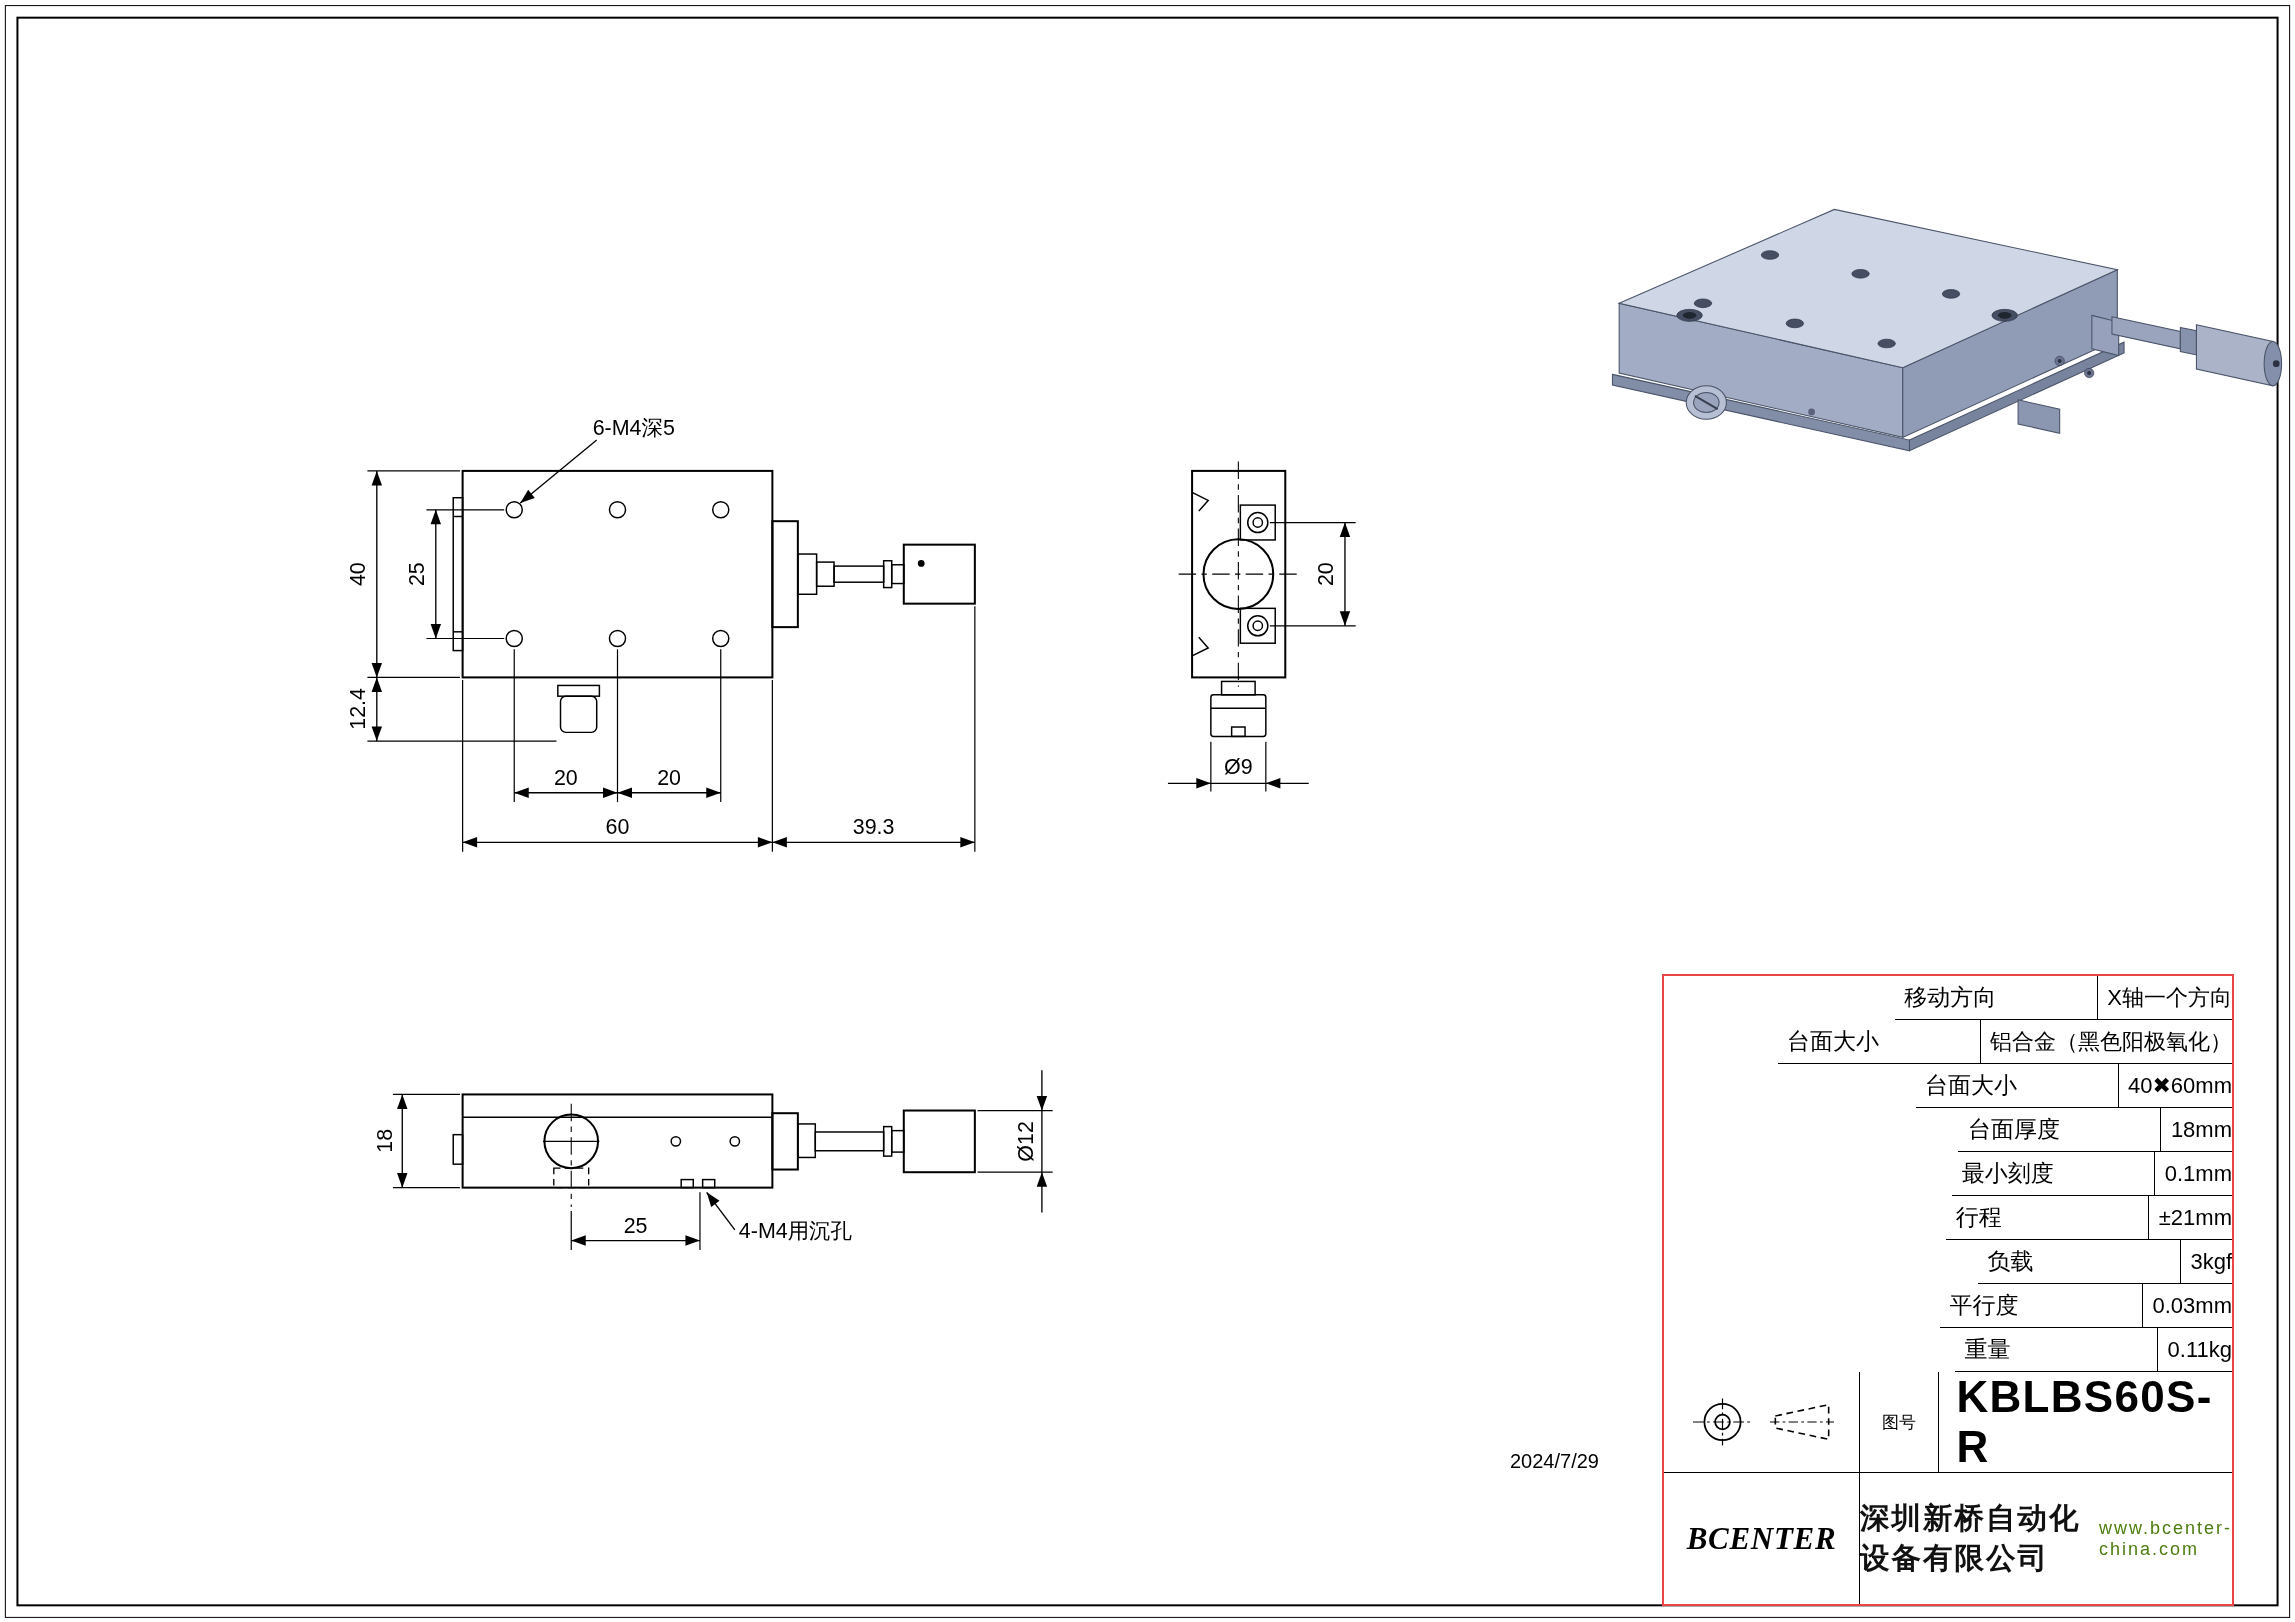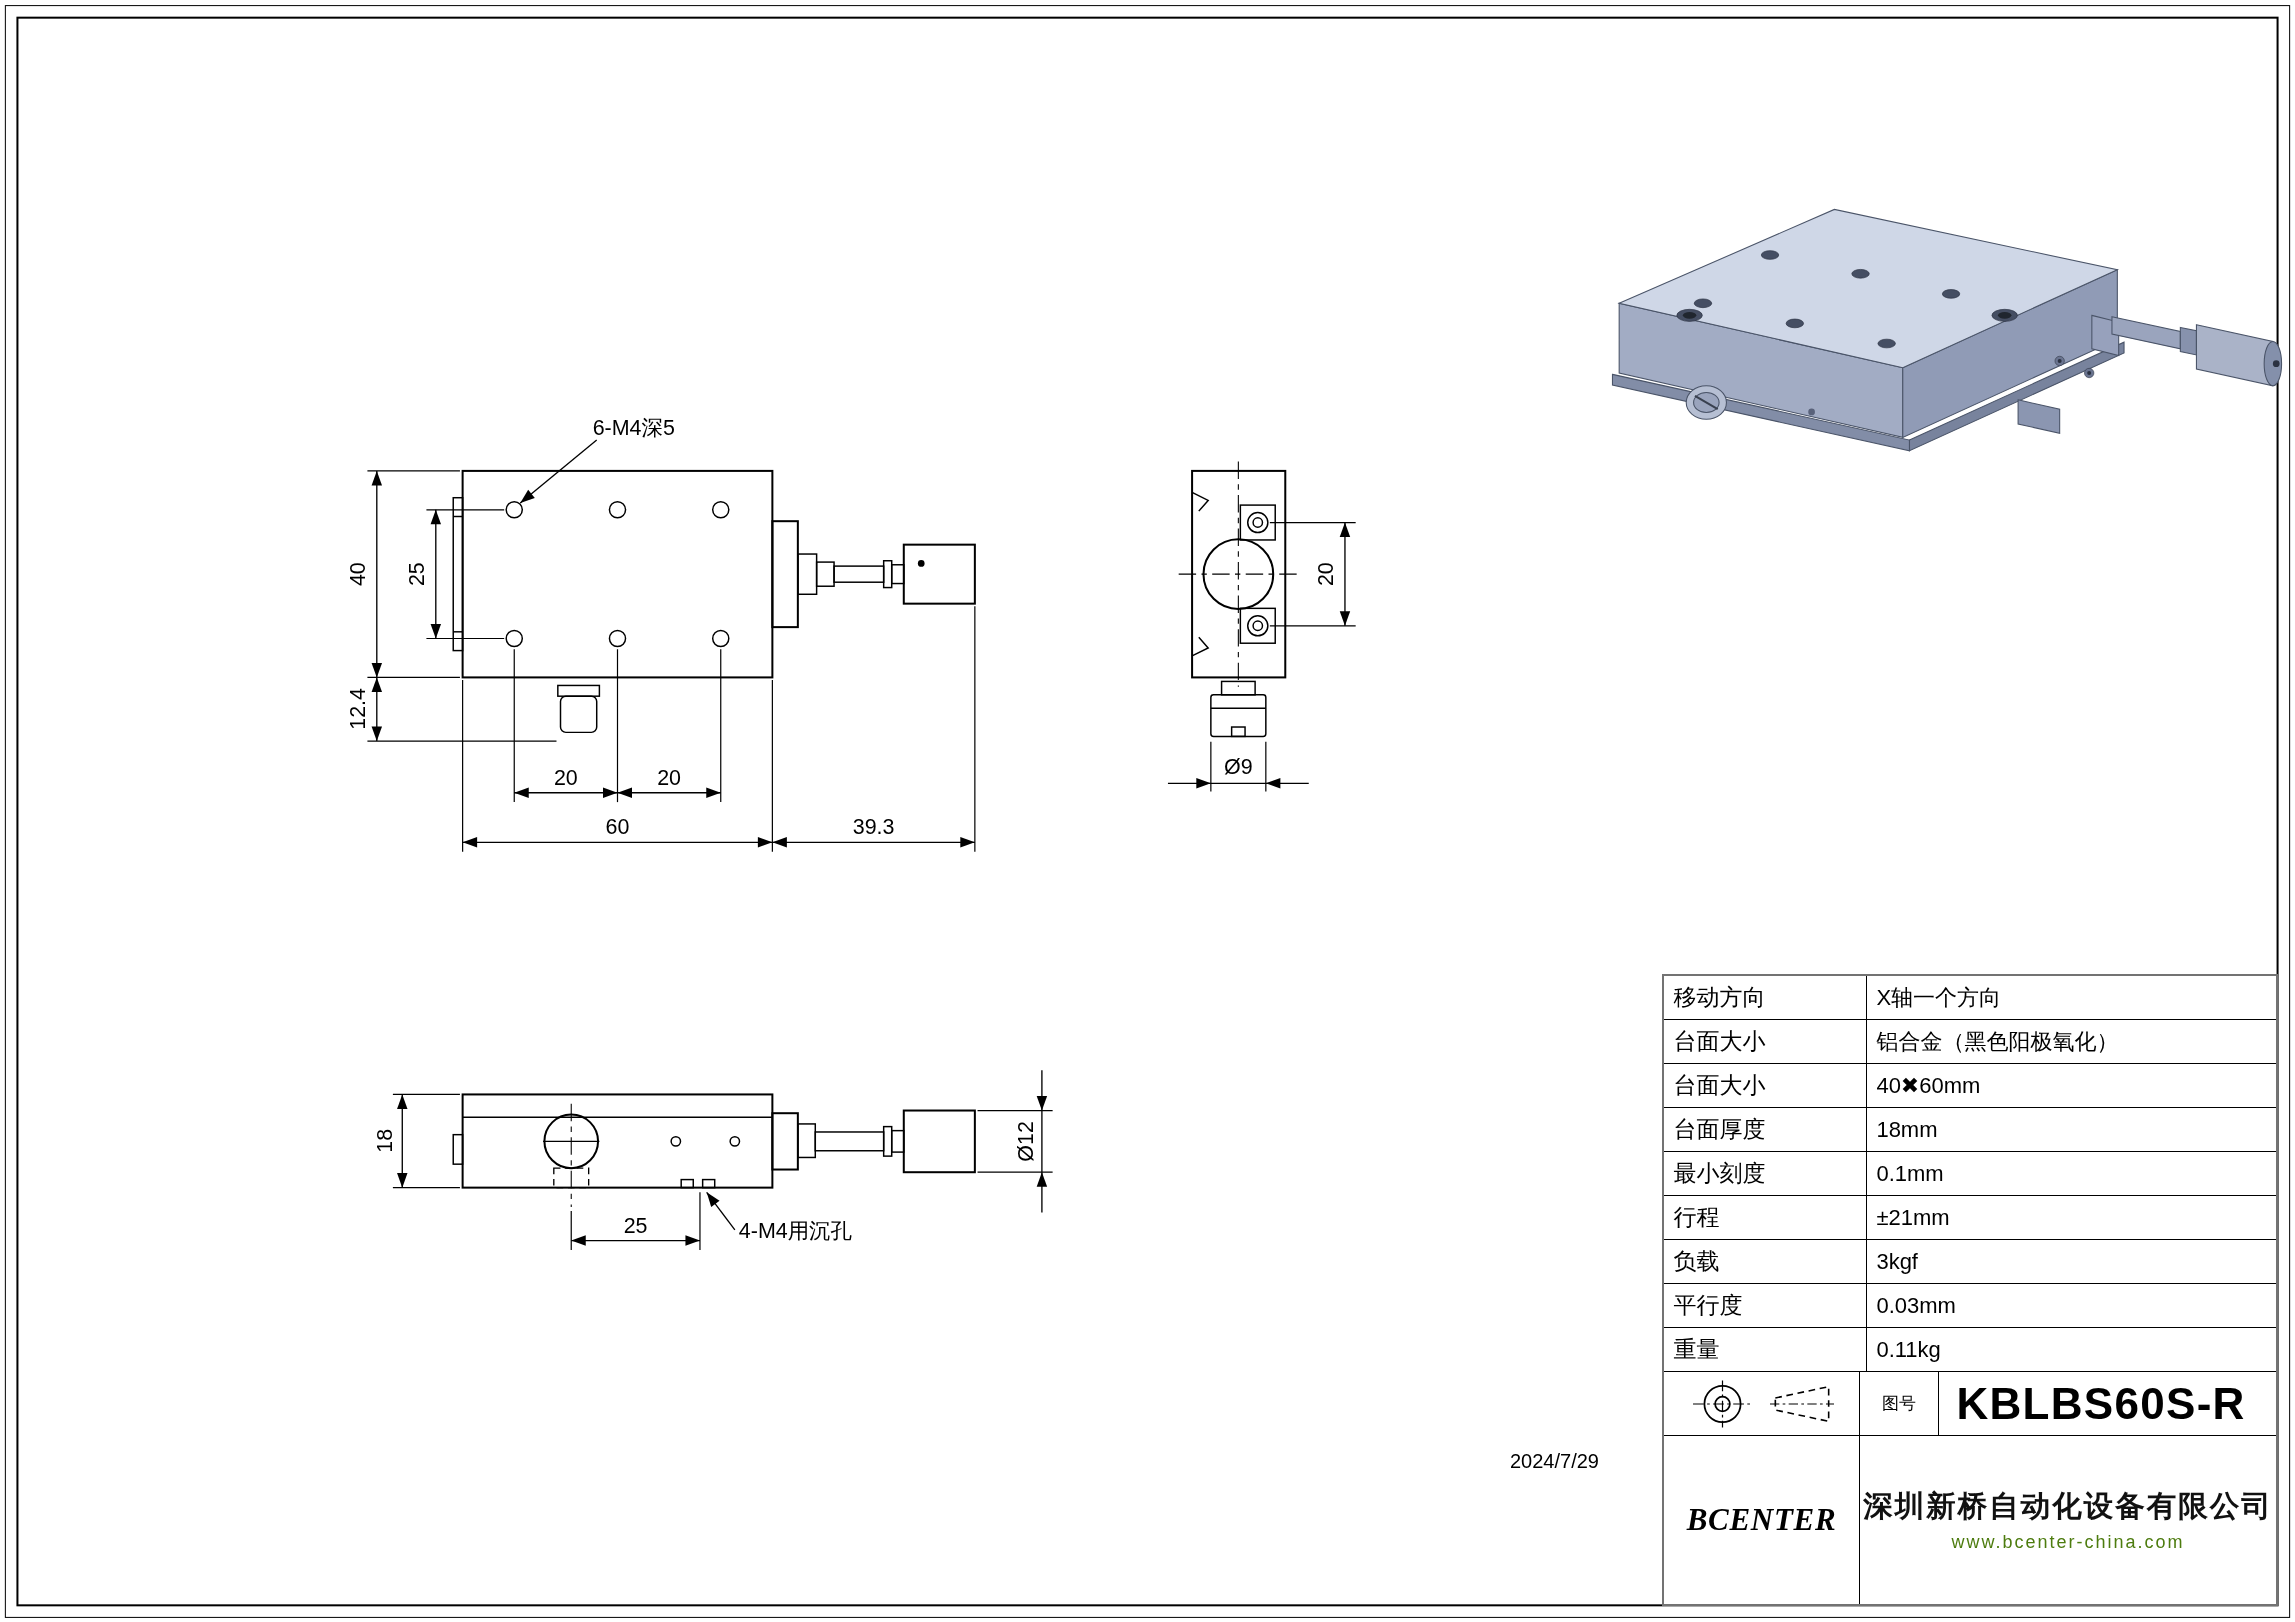--- a/index.html
+++ b/index.html
@@ -12,39 +12,39 @@
   .med-line{fill:none;stroke:#000;stroke-width:2.2;}
   .ext{stroke:#000;stroke-width:1.8;fill:none;}
   .dim{stroke:#000;stroke-width:2;fill:none;}
   .cl{stroke:#000;stroke-width:1.6;fill:none;stroke-dasharray:26 8 8 8;}
   .hid{stroke:#000;stroke-width:2;fill:none;stroke-dasharray:10 7;}
   .dtxt{font-size:32px;fill:#000;font-family:"Liberation Sans",sans-serif;}
   .iso{stroke:#4a5468;stroke-width:1.6;}
 
   
   .right-block{
-    position:absolute;left:1662px;top:974px;width:616px;height:632px;
-    border:2px solid #737373;box-sizing:border-box;display:flex;flex-direction:column;background:#fff;
+    position:absolute;left:1662px;top:974px;width:572px;height:632px;
+    border:2px solid #ef4444;box-sizing:border-box;display:flex;flex-direction:column;background:#fff;align-items:flex-end;
   }
   .spec-row{flex:0 0 44px;display:flex;border-bottom:1.3px solid #000;box-sizing:border-box;}
   .spec-label{width:203px;border-right:1.3px solid #000;box-sizing:border-box;
     font-size:23px;display:flex;align-items:center;padding-left:9.4px;}
   .spec-value{flex:1;font-size:22px;display:flex;align-items:center;padding-left:9.4px;}
   .tb-row1{flex:0 0 64px;display:flex;border-bottom:1.3px solid #000;box-sizing:border-box;}
   .tb-symbols{width:196px;border-right:1.3px solid #000;box-sizing:border-box;
     display:flex;align-items:center;justify-content:center;gap:14.8px;}
   .tb-no-label{width:79px;border-right:1.3px solid #000;box-sizing:border-box;
     font-size:17px;display:flex;align-items:center;justify-content:center;}
   .tb-no{flex:1;display:flex;align-items:center;padding-left:17.4px;
     font-size:44px;font-weight:bold;letter-spacing:1.3px;}
   .tb-row2{flex:1;display:flex;}
   .tb-brand{width:196px;border-right:1.3px solid #000;box-sizing:border-box;
     display:flex;align-items:center;justify-content:center;
     font-family:"Liberation Serif",serif;font-style:italic;font-weight:bold;font-size:31px;letter-spacing:0.7px;}
-  .tb-company{flex:1;display:flex;flex-direction:column;align-items:center;justify-content:center;gap:5.4px;}
+  .tb-company{flex:1;display:flex;flex-direction:row;align-items:center;justify-content:center;gap:5.4px;}
   .tb-company-name{font-size:29.5px;font-weight:bold;letter-spacing:2px;color:#111;}
   .tb-website{font-size:18px;color:#4d7c0f;letter-spacing:2px;}
   .date{position:absolute;left:1510px;top:1450px;font-size:20px;}
 </style>
 </head>
 <body>
 
 <div class="sheet">
 
   <svg class="drawing" width="2295" height="1623" viewBox="0 0 3423 2420">

